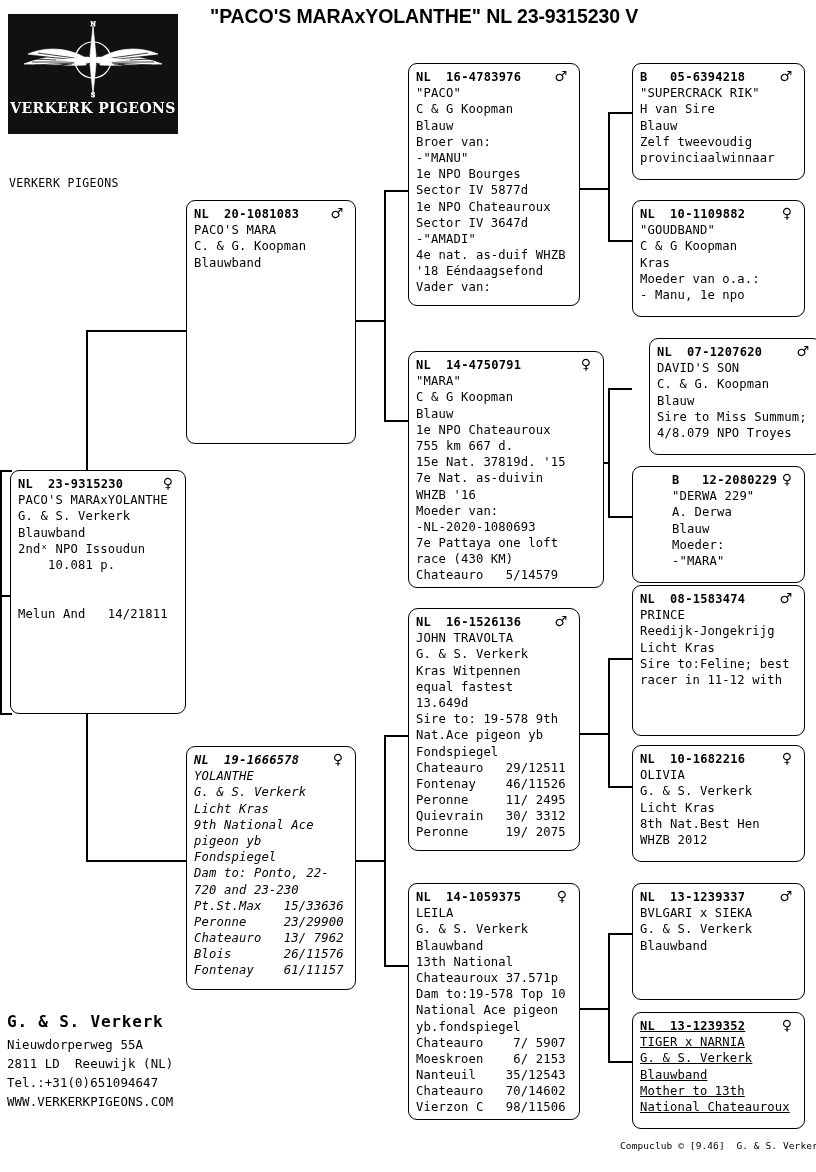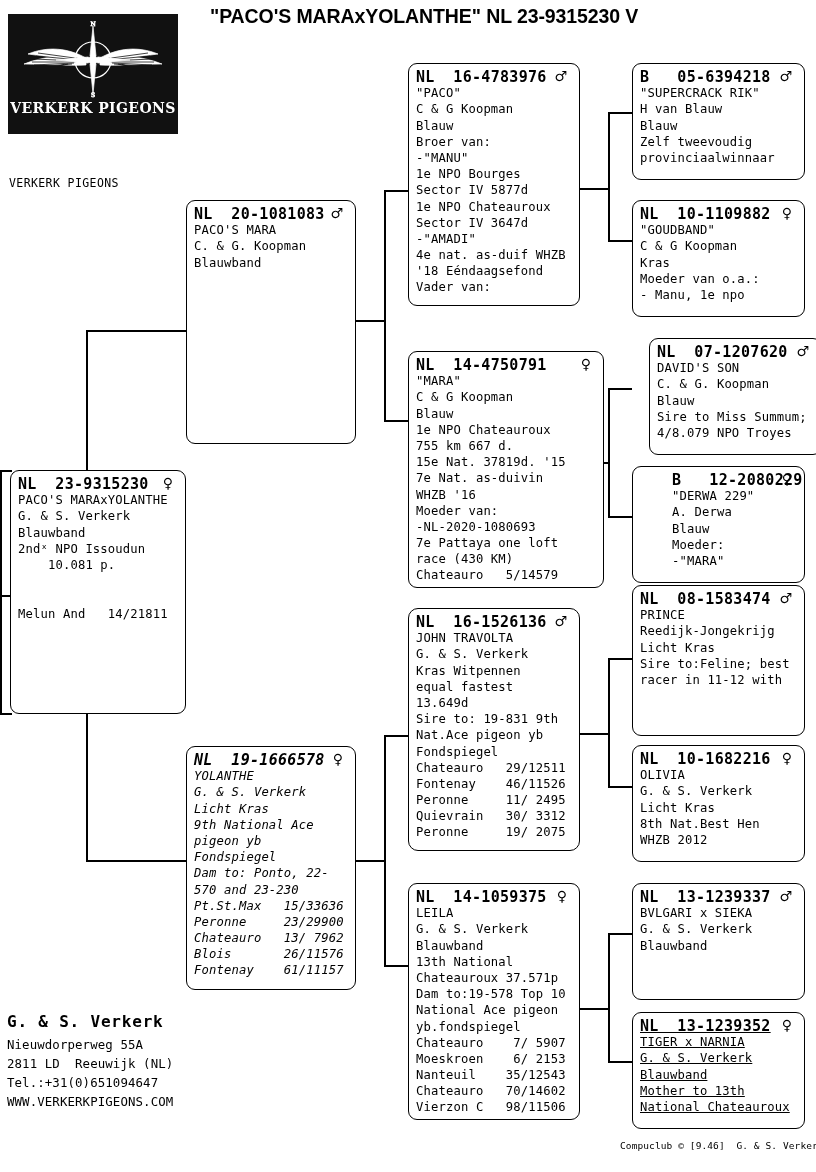--- a/index.html
+++ b/index.html
@@ -89,21 +89,21 @@
   .pbox {
     position: absolute;
     box-sizing: border-box;
     border: 1.6px solid #000;
     border-radius: 9px;
     background: #fff;
     padding: 5px 0 0 7px;
     overflow: hidden;
   }
   .pbox .hdr {
-    font-size: 15px;
+    font-size: 12px;
     font-weight: bold;
     letter-spacing: 0.3px;
     white-space: pre;
     line-height: 16.2px;
     height: 16.2px;
   }
   .pbox .sex {
     position: absolute;
     right: 12px;
     top: 4px;
@@ -224,51 +224,51 @@
 
 <div class="pbox" id="box-sire" style="left:186px; top:200px; width:170px; height:244px;">
   <div class="hdr">NL  20-1081083</div>
   <div class="sex">♂</div>
   <div class="lines"><div>PACO'S MARA</div><div>C. &amp; G. Koopman</div><div>Blauwband</div></div>
 </div>
 
 <div class="pbox" id="box-dam" style="left:186px; top:746px; width:170px; height:244px;font-style:italic;">
   <div class="hdr">NL  19-1666578</div>
   <div class="sex">♀</div>
-  <div class="lines"><div>YOLANTHE</div><div>G. &amp; S. Verkerk</div><div>Licht Kras</div><div>9th National Ace</div><div>pigeon yb</div><div>Fondspiegel</div><div>Dam to: Ponto, 22-</div><div>570 and 23-230</div><div>Pt.St.Max   15/33636</div><div>Peronne     23/29900</div><div>Chateauro   13/ 7962</div><div>Blois       26/11576</div><div>Fontenay    61/11157</div></div>
+  <div class="lines"><div>YOLANTHE</div><div>G. &amp; S. Verkerk</div><div>Licht Kras</div><div>9th National Ace</div><div>pigeon yb</div><div>Fondspiegel</div><div>Dam to: Ponto, 22-</div><div>720 and 23-230</div><div>Pt.St.Max   15/33636</div><div>Peronne     23/29900</div><div>Chateauro   13/ 7962</div><div>Blois       26/11576</div><div>Fontenay    61/11157</div></div>
 </div>
 
 <div class="pbox" id="box-sire-sire" style="left:408px; top:63px; width:172px; height:243px;">
   <div class="hdr">NL  16-4783976</div>
   <div class="sex">♂</div>
   <div class="lines"><div>"PACO"</div><div>C &amp; G Koopman</div><div>Blauw</div><div>Broer van:</div><div>-"MANU"</div><div>1e NPO Bourges</div><div>Sector IV 5877d</div><div>1e NPO Chateauroux</div><div>Sector IV 3647d</div><div>-"AMADI"</div><div>4e nat. as-duif WHZB</div><div>'18 Eéndaagsefond</div><div>Vader van:</div></div>
 </div>
 
 <div class="pbox" id="box-sire-dam" style="left:408px; top:351px; width:196px; height:237px;">
   <div class="hdr">NL  14-4750791</div>
   <div class="sex">♀</div>
   <div class="lines"><div>"MARA"</div><div>C &amp; G Koopman</div><div>Blauw</div><div>1e NPO Chateauroux</div><div>755 km 667 d.</div><div>15e Nat. 37819d. '15</div><div>7e Nat. as-duivin</div><div>WHZB '16</div><div>Moeder van:</div><div>-NL-2020-1080693</div><div>7e Pattaya one loft</div><div>race (430 KM)</div><div>Chateauro   5/14579</div></div>
 </div>
 
 <div class="pbox" id="box-dam-sire" style="left:408px; top:608px; width:172px; height:243px;border-radius:10px;">
   <div class="hdr">NL  16-1526136</div>
   <div class="sex">♂</div>
-  <div class="lines"><div>JOHN TRAVOLTA</div><div>G. &amp; S. Verkerk</div><div>Kras Witpennen</div><div>equal fastest</div><div>13.649d</div><div>Sire to: 19-831 9th</div><div>Nat.Ace pigeon yb</div><div>Fondspiegel</div><div>Chateauro   29/12511</div><div>Fontenay    46/11526</div><div>Peronne     11/ 2495</div><div>Quievrain   30/ 3312</div><div>Peronne     19/ 2075</div></div>
+  <div class="lines"><div>JOHN TRAVOLTA</div><div>G. &amp; S. Verkerk</div><div>Kras Witpennen</div><div>equal fastest</div><div>13.649d</div><div>Sire to: 19-578 9th</div><div>Nat.Ace pigeon yb</div><div>Fondspiegel</div><div>Chateauro   29/12511</div><div>Fontenay    46/11526</div><div>Peronne     11/ 2495</div><div>Quievrain   30/ 3312</div><div>Peronne     19/ 2075</div></div>
 </div>
 
 <div class="pbox" id="box-dam-dam" style="left:408px; top:883px; width:172px; height:237px;">
   <div class="hdr">NL  14-1059375</div>
   <div class="sex">♀</div>
   <div class="lines"><div>LEILA</div><div>G. &amp; S. Verkerk</div><div>Blauwband</div><div>13th National</div><div>Chateauroux 37.571p</div><div>Dam to:19-578 Top 10</div><div>National Ace pigeon</div><div>yb.fondspiegel</div><div>Chateauro    7/ 5907</div><div>Moeskroen    6/ 2153</div><div>Nanteuil    35/12543</div><div>Chateauro   70/14602</div><div>Vierzon C   98/11506</div></div>
 </div>
 
 <div class="pbox" id="box-ggp1" style="left:632px; top:63px; width:173px; height:117px;">
   <div class="hdr">B   05-6394218</div>
   <div class="sex">♂</div>
-  <div class="lines"><div>"SUPERCRACK RIK"</div><div>H van Blauw</div><div>Blauw</div><div>Zelf tweevoudig</div><div>provinciaalwinnaar</div></div>
+  <div class="lines"><div>"SUPERCRACK RIK"</div><div>H van Sire</div><div>Blauw</div><div>Zelf tweevoudig</div><div>provinciaalwinnaar</div></div>
 </div>
 
 <div class="pbox" id="box-ggp2" style="left:632px; top:200px; width:173px; height:117px;">
   <div class="hdr">NL  10-1109882</div>
   <div class="sex">♀</div>
   <div class="lines"><div>"GOUDBAND"</div><div>C &amp; G Koopman</div><div>Kras</div><div>Moeder van o.a.:</div><div>- Manu, 1e npo</div></div>
 </div>
 
 <div class="pbox" id="box-ggp3" style="left:632px; top:338px; width:173px; height:117px;margin-left:17px;">
   <div class="hdr">NL  07-1207620</div>

